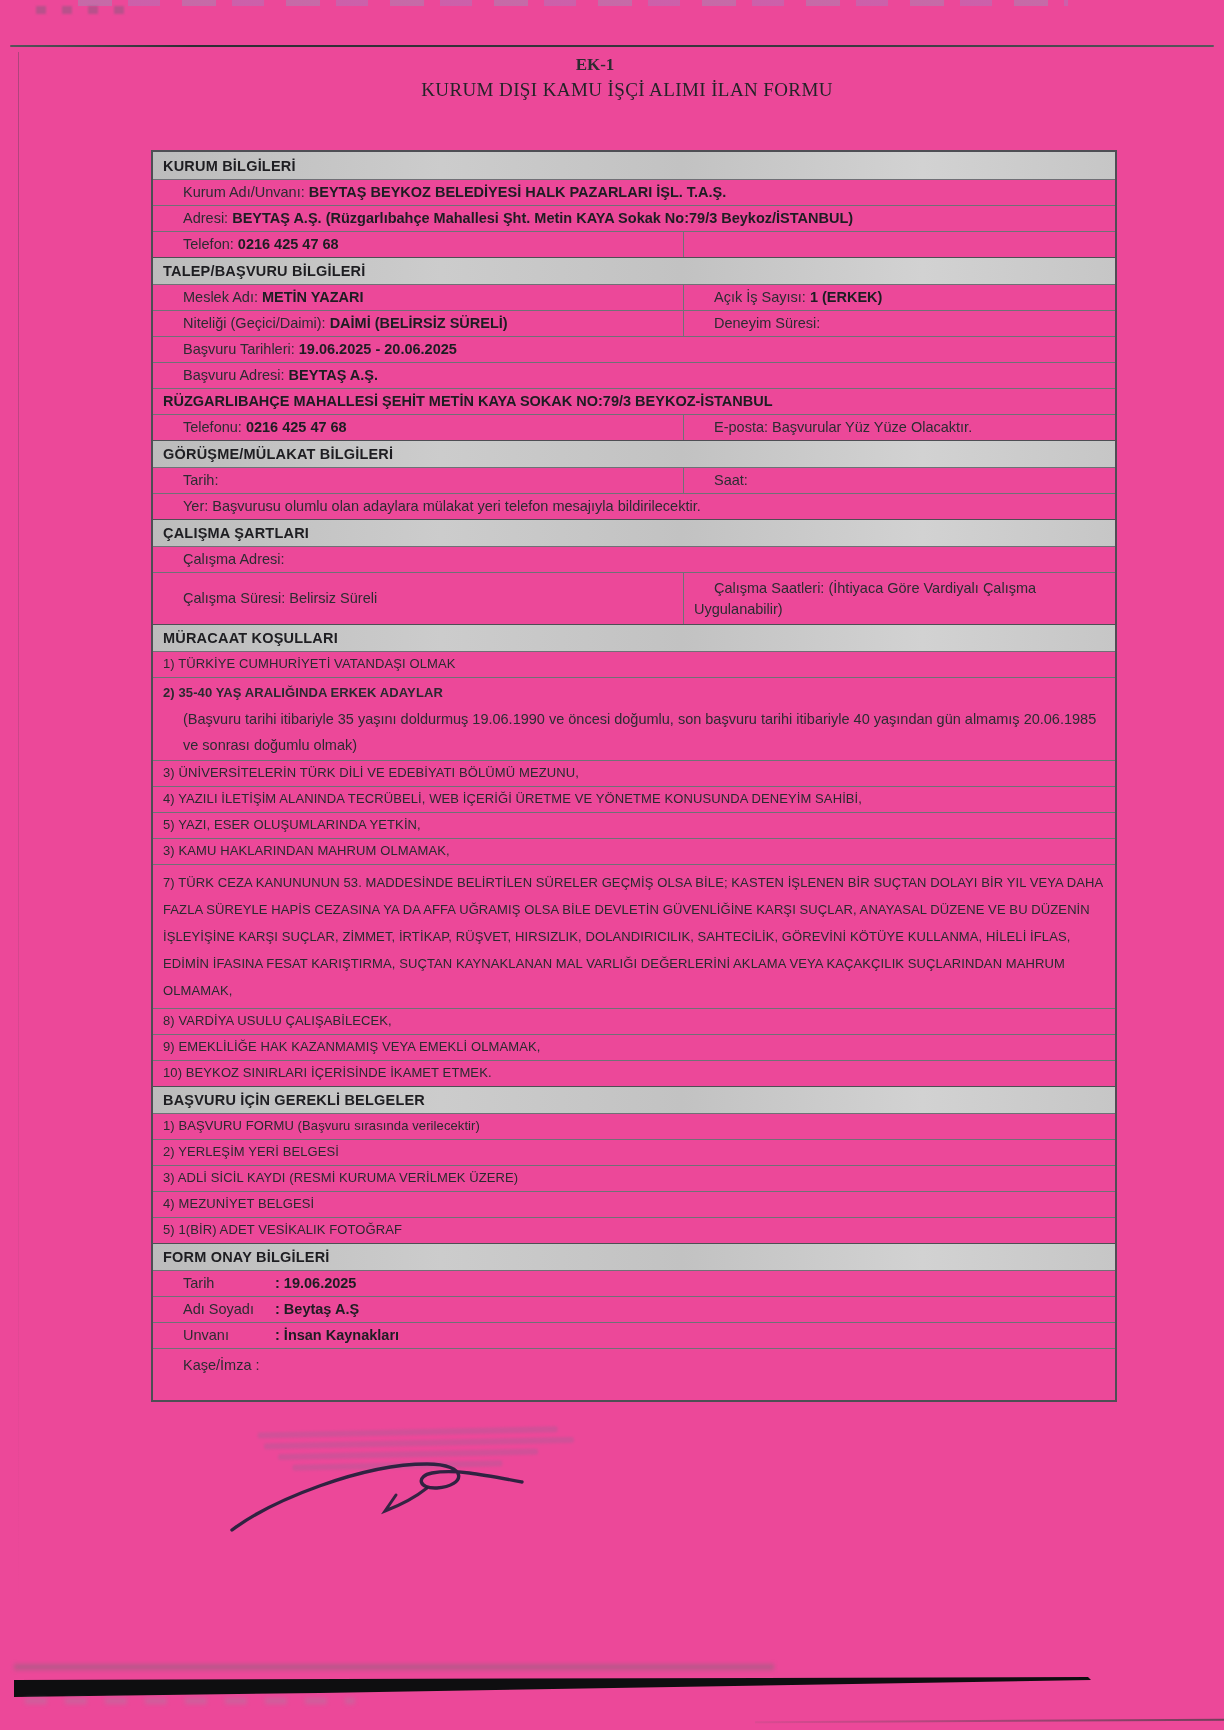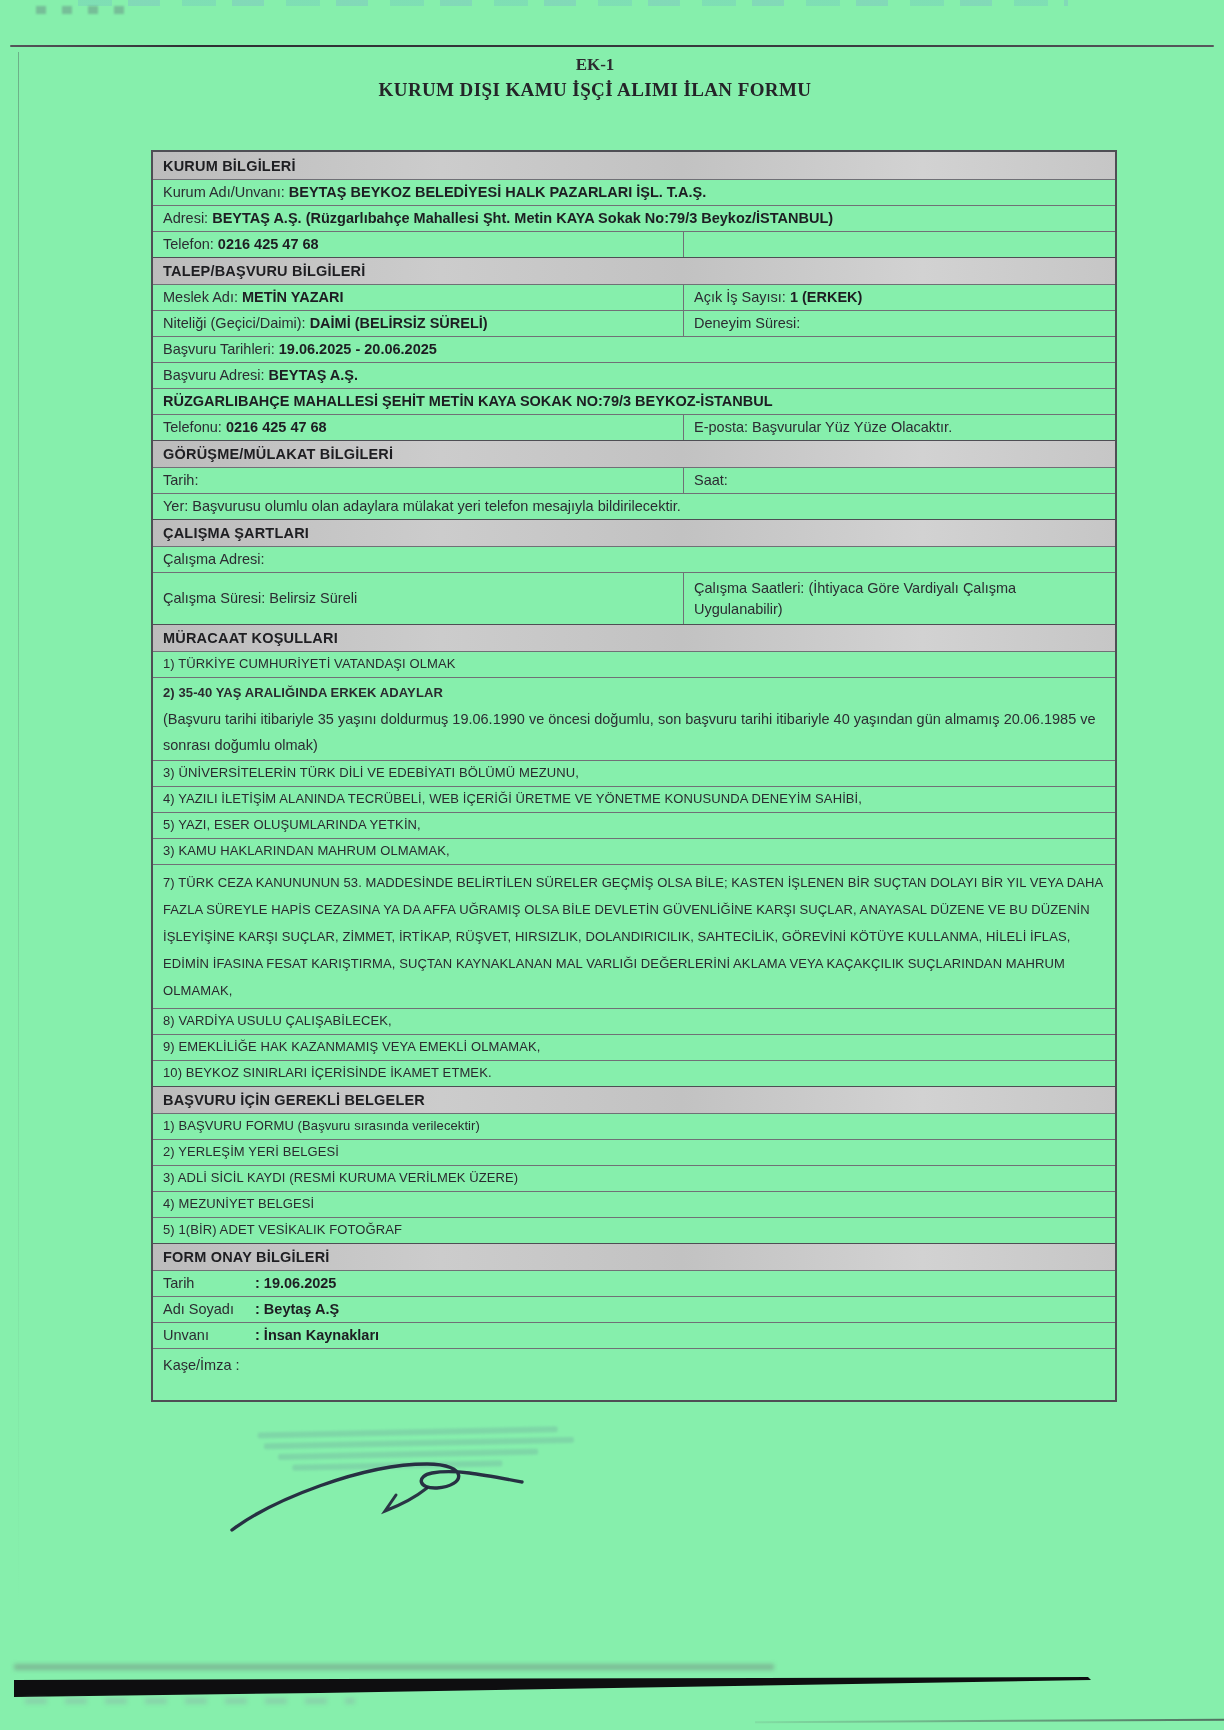--- a/index.html
+++ b/index.html
@@ -1,52 +1,52 @@
 <!DOCTYPE html>
 <html><head>
 <meta charset="utf-8">
 <style>
   html,body{margin:0;padding:0;background:#ffffff;}
-  .doc{position:relative;width:1224px;height:1730px;background:#86efac;overflow:hidden;
+  .doc{position:relative;width:1224px;height:1730px;background:#ec4899;overflow:hidden;
        font-family:"Liberation Sans",sans-serif;color:#26262b;}
 
   
   .top-strip{position:absolute;top:0;left:78px;width:990px;height:6px;opacity:.55;
     background:repeating-linear-gradient(90deg,
       rgba(110,185,200,.55) 0 34px, rgba(255,255,255,0) 34px 50px,
       rgba(120,160,215,.5) 50px 82px, rgba(255,255,255,0) 82px 104px);}
   .top-speck{position:absolute;top:6px;left:36px;width:90px;height:8px;filter:blur(1px);
     background:repeating-linear-gradient(90deg,rgba(90,100,115,.35) 0 10px,rgba(255,255,255,0) 10px 26px);}
   .top-rule{position:absolute;top:45px;left:10px;width:1204px;height:2px;border-radius:1px;
     background:linear-gradient(90deg,#55555a,#2e2e33 15%,#3a3a40 70%,#57575c);}
   .left-edge{position:absolute;top:52px;left:18px;width:1px;height:1560px;
     background:linear-gradient(180deg,rgba(60,60,70,.35),rgba(60,60,70,.12) 60%,rgba(60,60,70,0));}
 
   .ek{position:absolute;top:55px;left:0;width:1190px;text-align:center;
       font-family:"Liberation Serif",serif;font-weight:700;font-size:17px;color:#2c2c30;}
   .title{position:absolute;top:79px;left:0;width:1190px;text-align:center;
-      font-family:"Liberation Serif",serif;font-weight:700;font-size:19px;
-      letter-spacing:.4px;color:#242428;}
+      font-family:"Liberation Serif",serif;font-weight:400;font-size:19px;
+      letter-spacing:.4px;color:#242428;padding-left:32px;}
 
   
   .tbl{position:absolute;left:151px;top:150px;width:966px;box-sizing:border-box;
        border:2px solid #4e4e54;}
   .sec{display:flex;align-items:center;min-height:27px;box-sizing:border-box;
        border-top:1px solid #4e4e54;padding:1px 10px;
        background:linear-gradient(90deg,#bcbcbc,#cccccc 30%,#c2c2c2 55%,#d2d2d2 80%,#c6c6c6);
        font-weight:700;font-size:14.5px;letter-spacing:.2px;color:#1e1e22;}
   .tbl > :first-child{border-top:none;}
   .row{display:flex;align-items:center;min-height:26px;box-sizing:border-box;
        border-top:1px solid #707076;font-size:14.5px;line-height:1.4;}
   .cell{padding:2px 10px;box-sizing:border-box;}
   .full{width:100%;}
   .lcell{width:530px;border-right:1px solid #707076;align-self:stretch;
          display:flex;align-items:center;}
   .rcell{flex:1;align-self:stretch;display:flex;align-items:center;}
-  .lbl{font-weight:400;color:#2c2c32;}
+  .lbl{font-weight:400;color:#2c2c32;margin-left:20px;}
   .val{font-weight:700;color:#1d1d22;}
   .caps{font-size:13px;color:#2a2a2f;letter-spacing:.1px;}
   .para{line-height:27px;padding:4px 10px;}
   .body-line{line-height:26px;}
   .kase-row{min-height:52px;align-items:flex-start;}
   .kase-row .cell{padding-top:6px;}
   .flabel{display:inline-block;width:92px;}
 
   
   .stamp{position:absolute;left:258px;top:1424px;width:330px;transform:rotate(-1.2deg);

